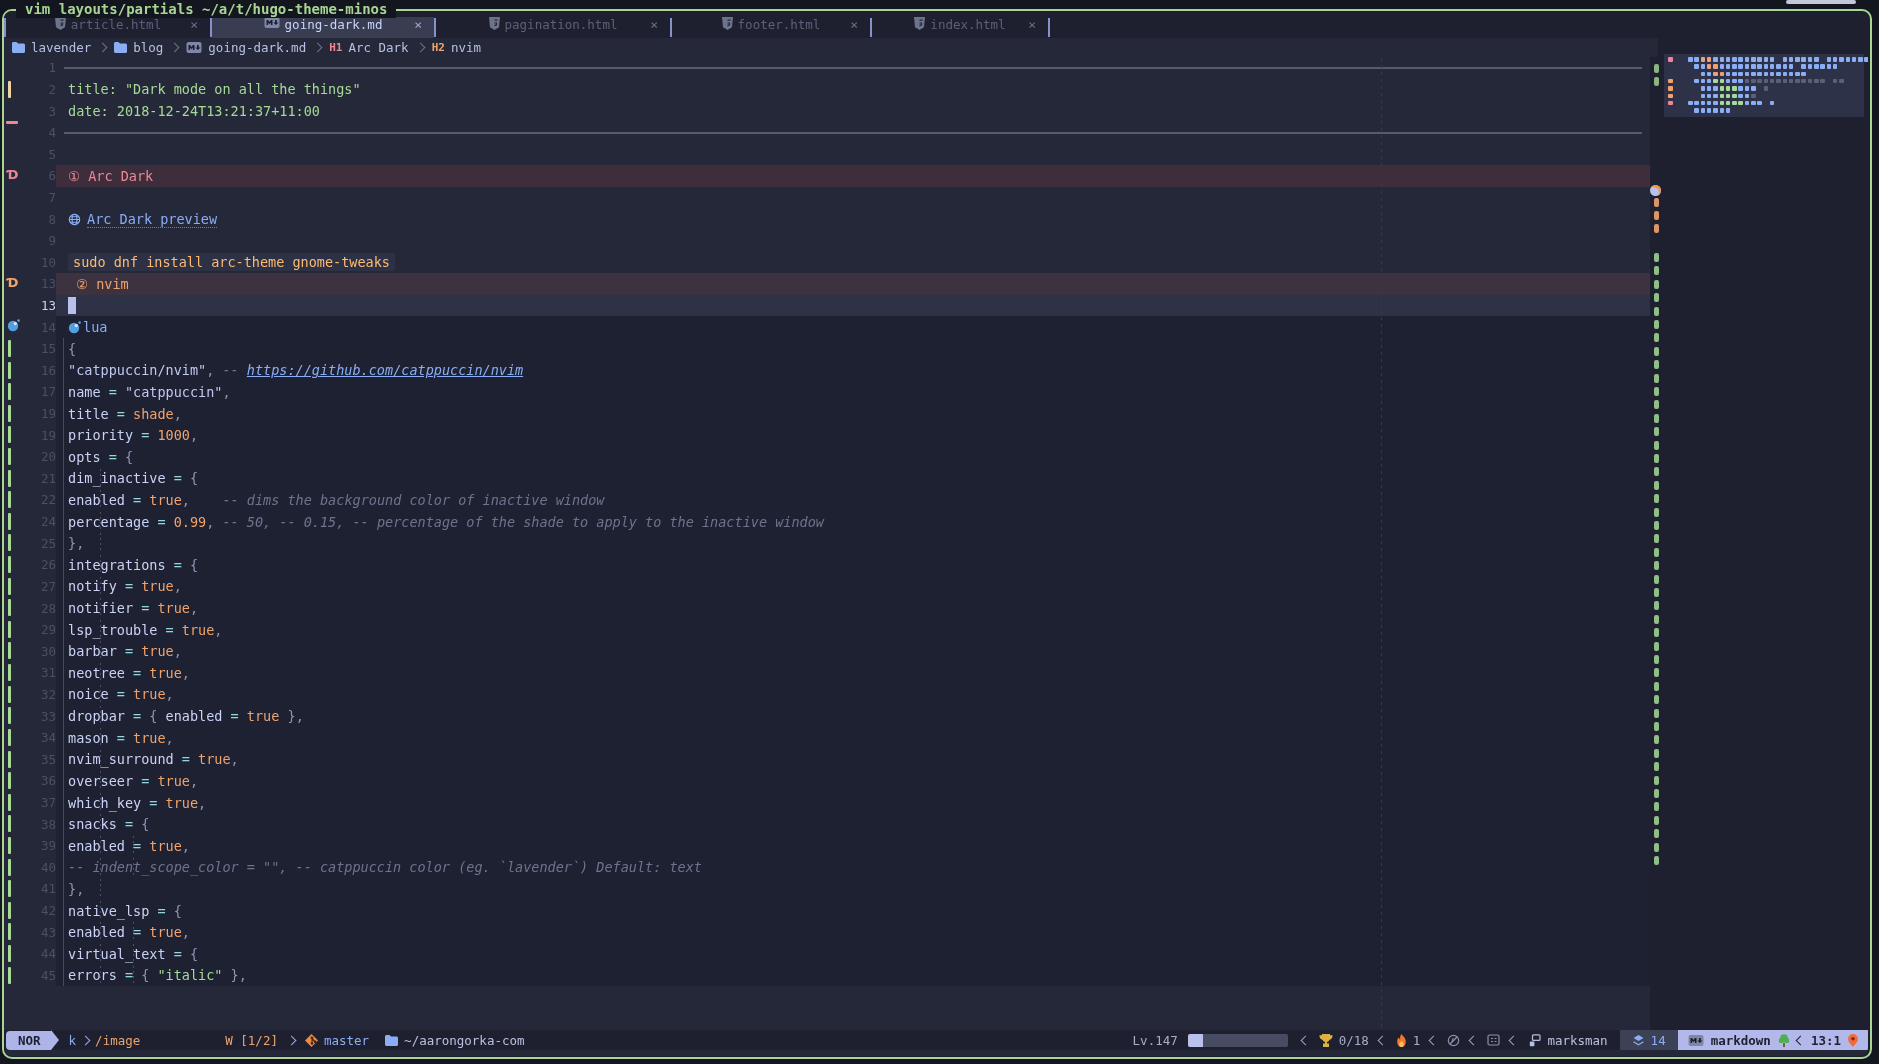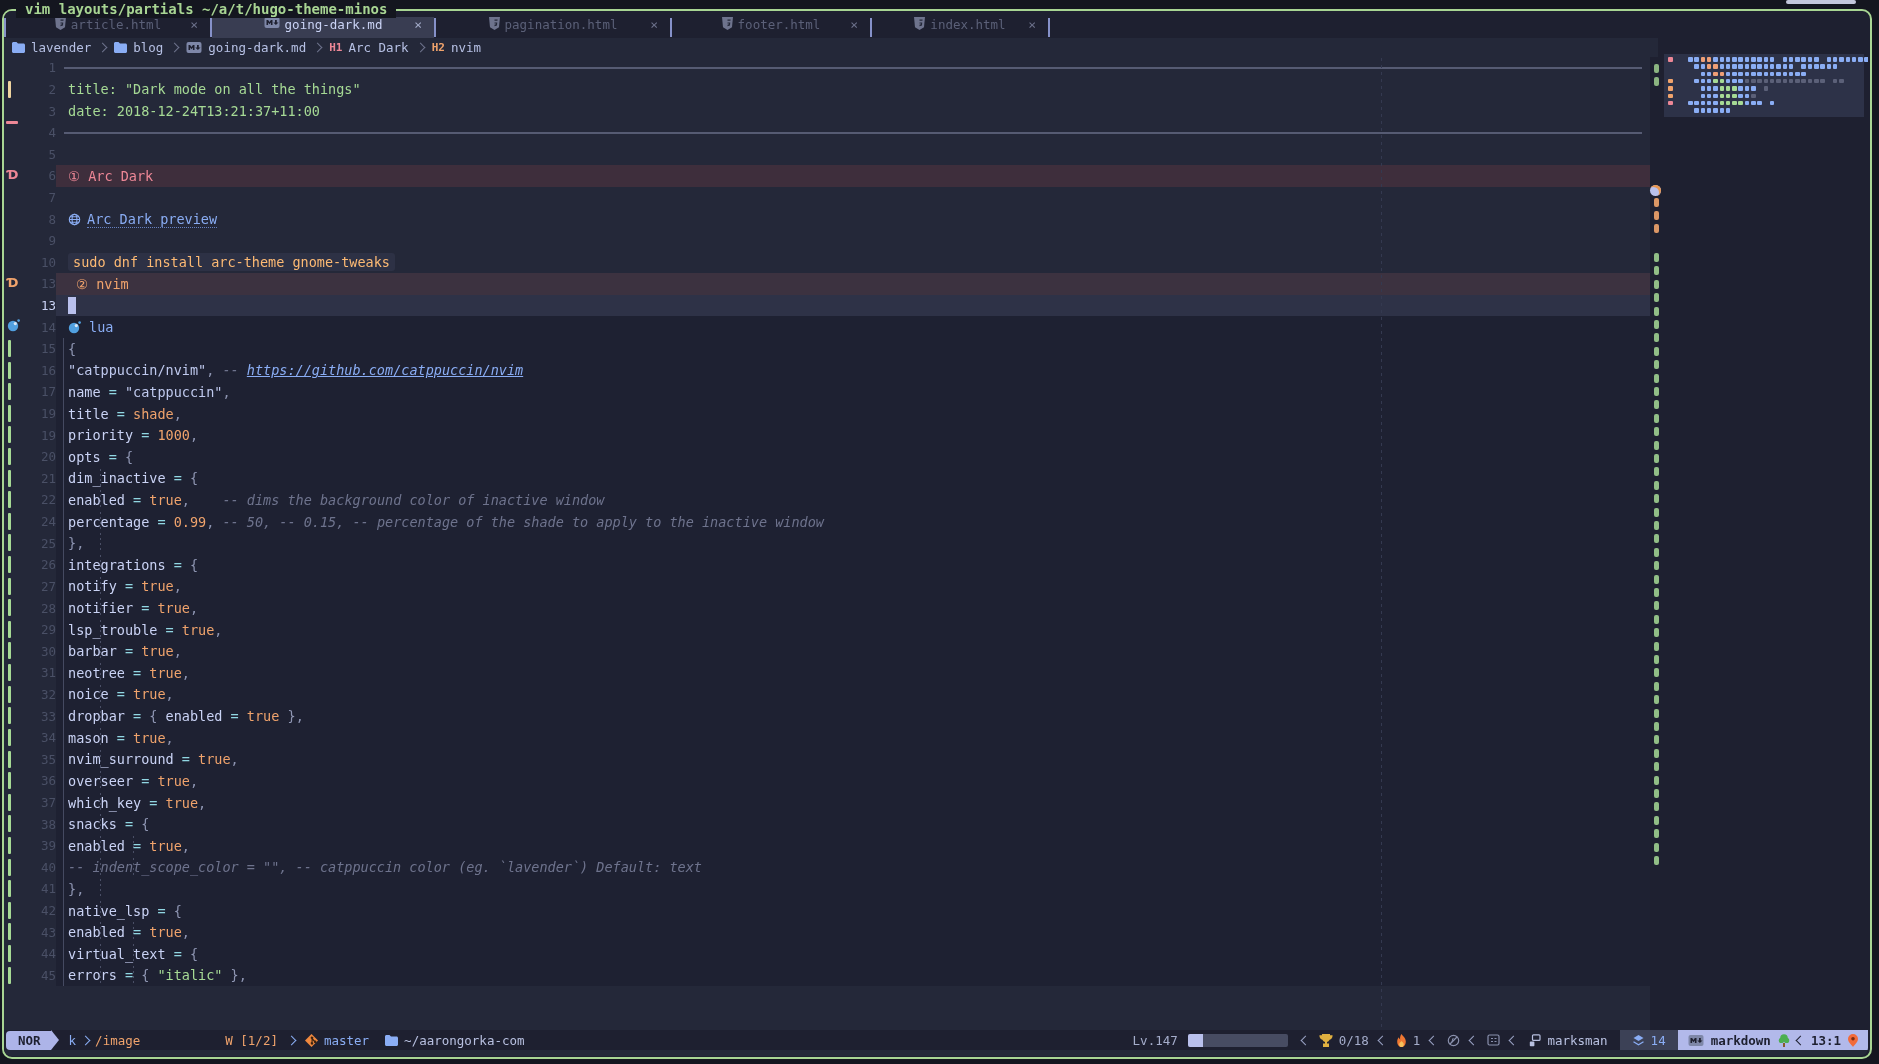--- a/index.html
+++ b/index.html
@@ -39,21 +39,21 @@
   .sign{position:relative;width:26px;height:100%;flex:none;z-index:2;}
   .num{width:26px;flex:none;text-align:right;color:#4a5066;z-index:2;font-size:12.5px;}
   .txt{padding-left:12px;z-index:2;display:flex;align-items:center;}
   .hrline{position:absolute;left:60px;right:8px;top:10px;height:2px;background:#565b73;}
   .g{color:#a6da95;} .p{color:#cad3f5;} .o{color:#91d7e3;} .n{color:#f0a36c;}
   .c{color:#6e738d;font-style:italic;} .b{color:#8f96b3;} .s2{color:#bfc9ee;}
   .u{color:#8aadf4;font-style:italic;text-decoration:underline;}
   .h1t{color:#ed8796;} .h2t{color:#f0a36c;}
   .linkt{color:#8aadf4;border-bottom:1px dotted #6580c0;}
   .chip{background:#2d3145;border-radius:3px;padding:1px 5px;color:#fdba74;}
-  .fencet{color:#8aadf4;display:flex;align-items:center;gap:8px;}
+  .fencet{color:#8aadf4;display:flex;align-items:center;gap:2px;}
   .cursor{position:absolute;left:64px;top:2px;width:8px;height:17px;background:#b9c0ec;z-index:3;}
   .gbar{position:absolute;left:4px;top:2px;width:3px;height:17px;border-radius:1px;}
   .gdel{position:absolute;left:2px;bottom:-2px;width:12px;height:3px;background:#ed8796;border-radius:1px;}
   .headmark{position:absolute;left:3px;top:2px;font:bold 13px "DejaVu Sans",sans-serif;}
   .guide-s{position:absolute;top:0;bottom:0;width:1px;background:#454a61;z-index:1;}
   .guide-d{position:absolute;top:1px;bottom:1px;width:1px;z-index:1;
            background:repeating-linear-gradient(#4a4f66 0 2px,transparent 2px 5px);}
   .colguide{position:absolute;left:1377px;top:1px;bottom:1px;width:1px;
            background:repeating-linear-gradient(#343950 0 3px,transparent 3px 7px);}
   

